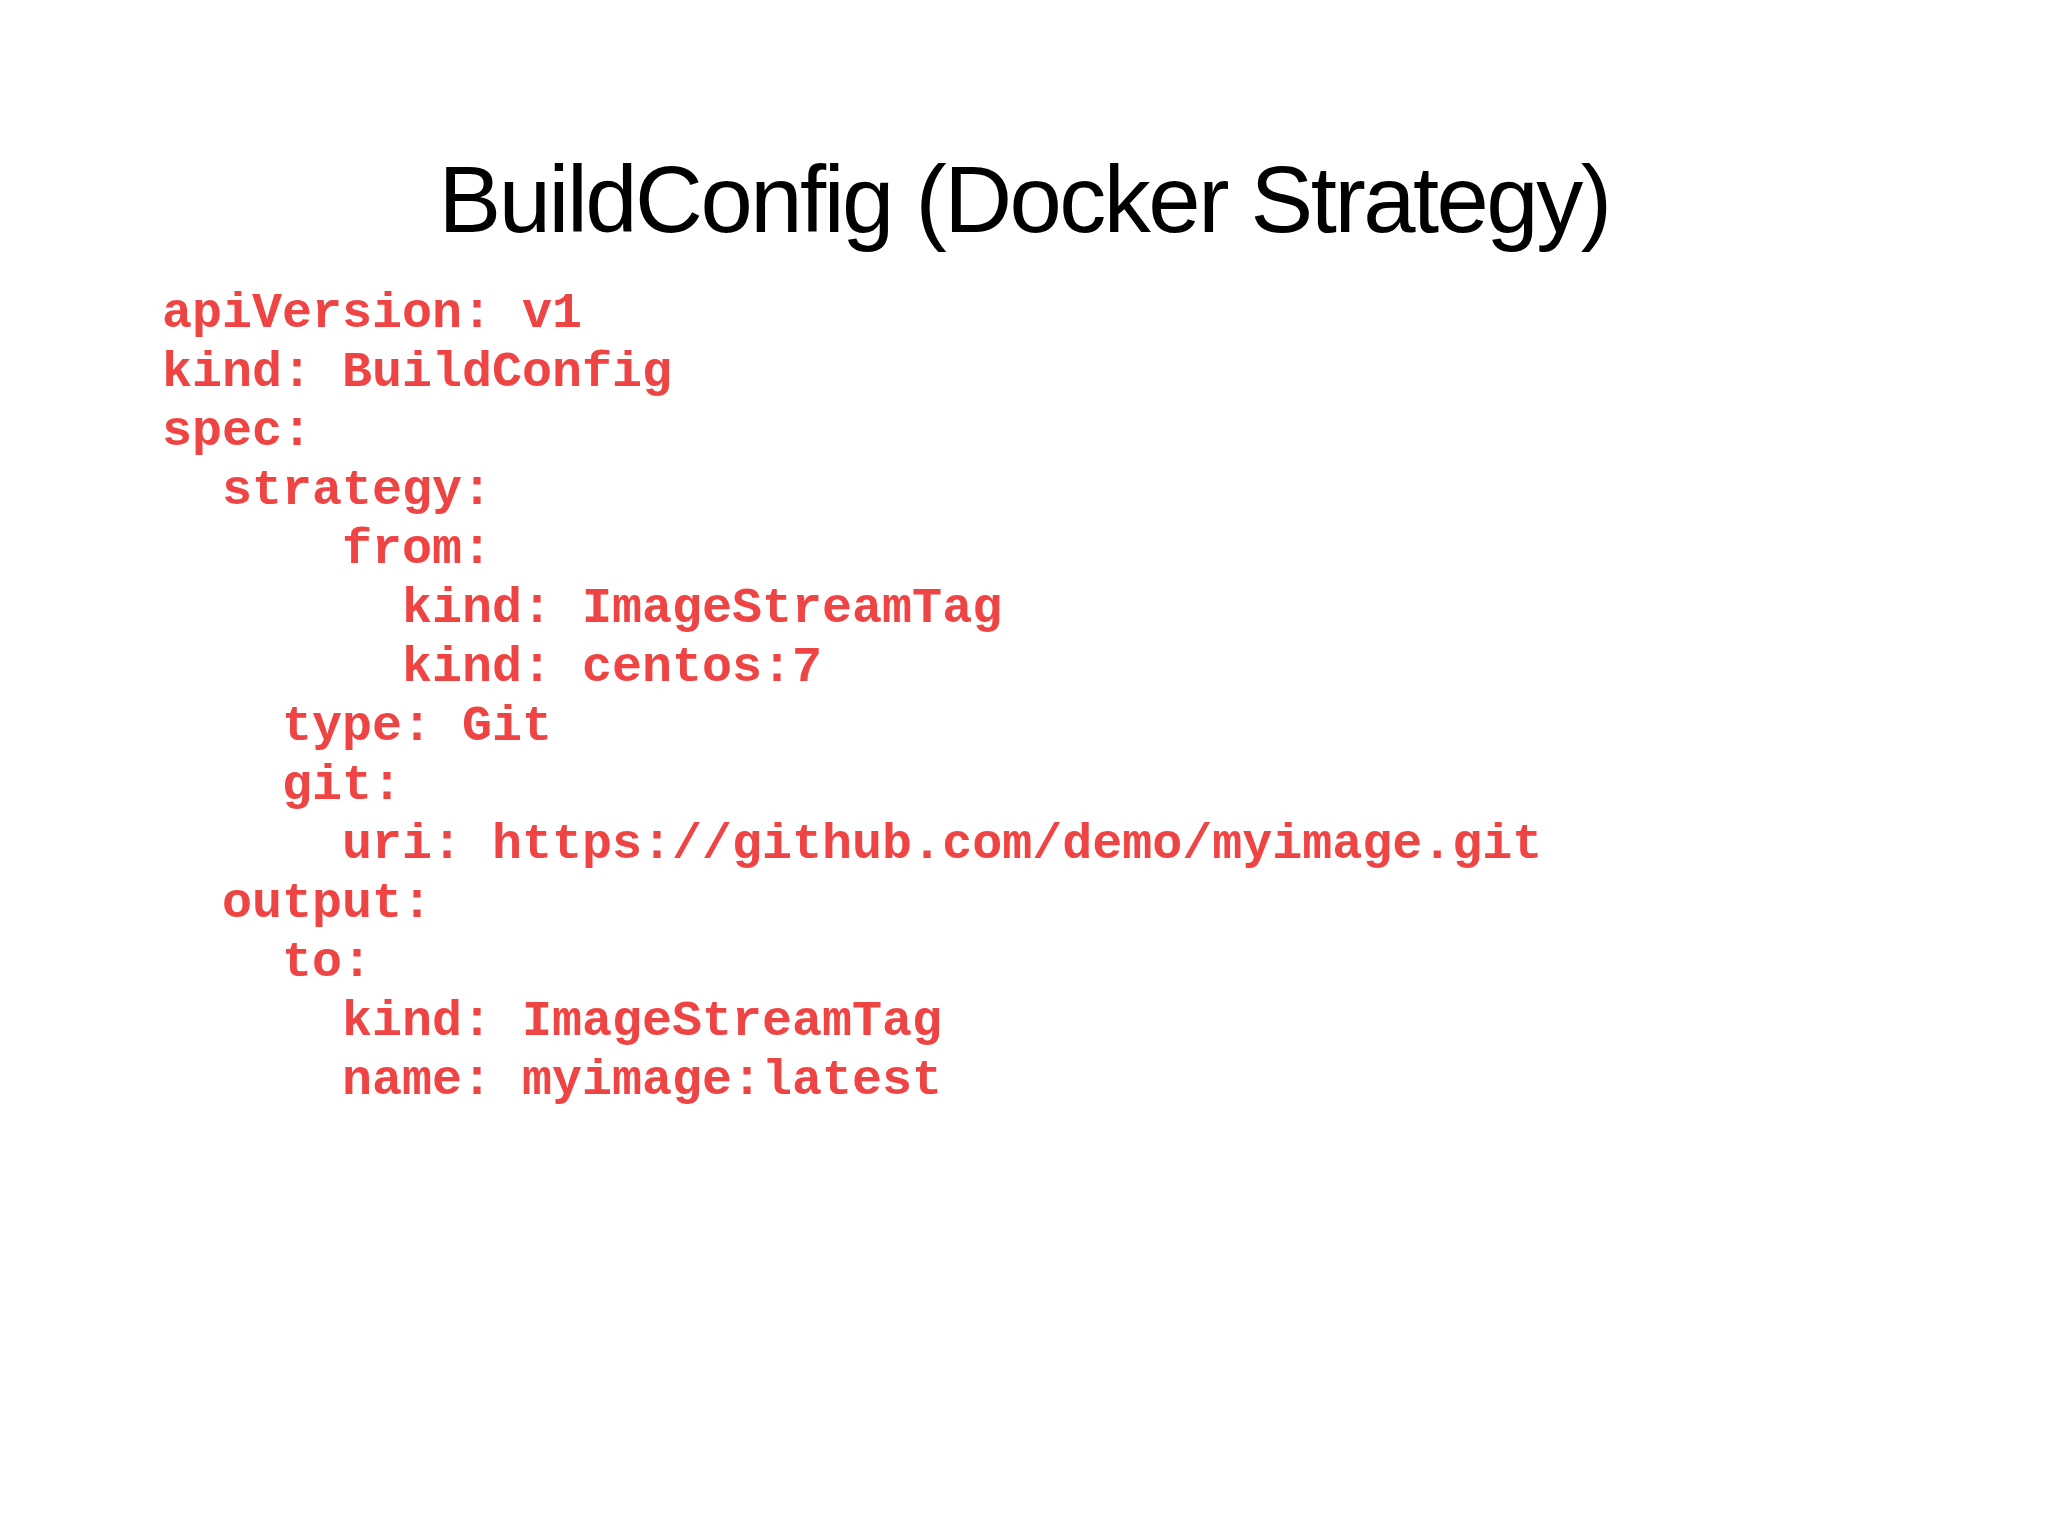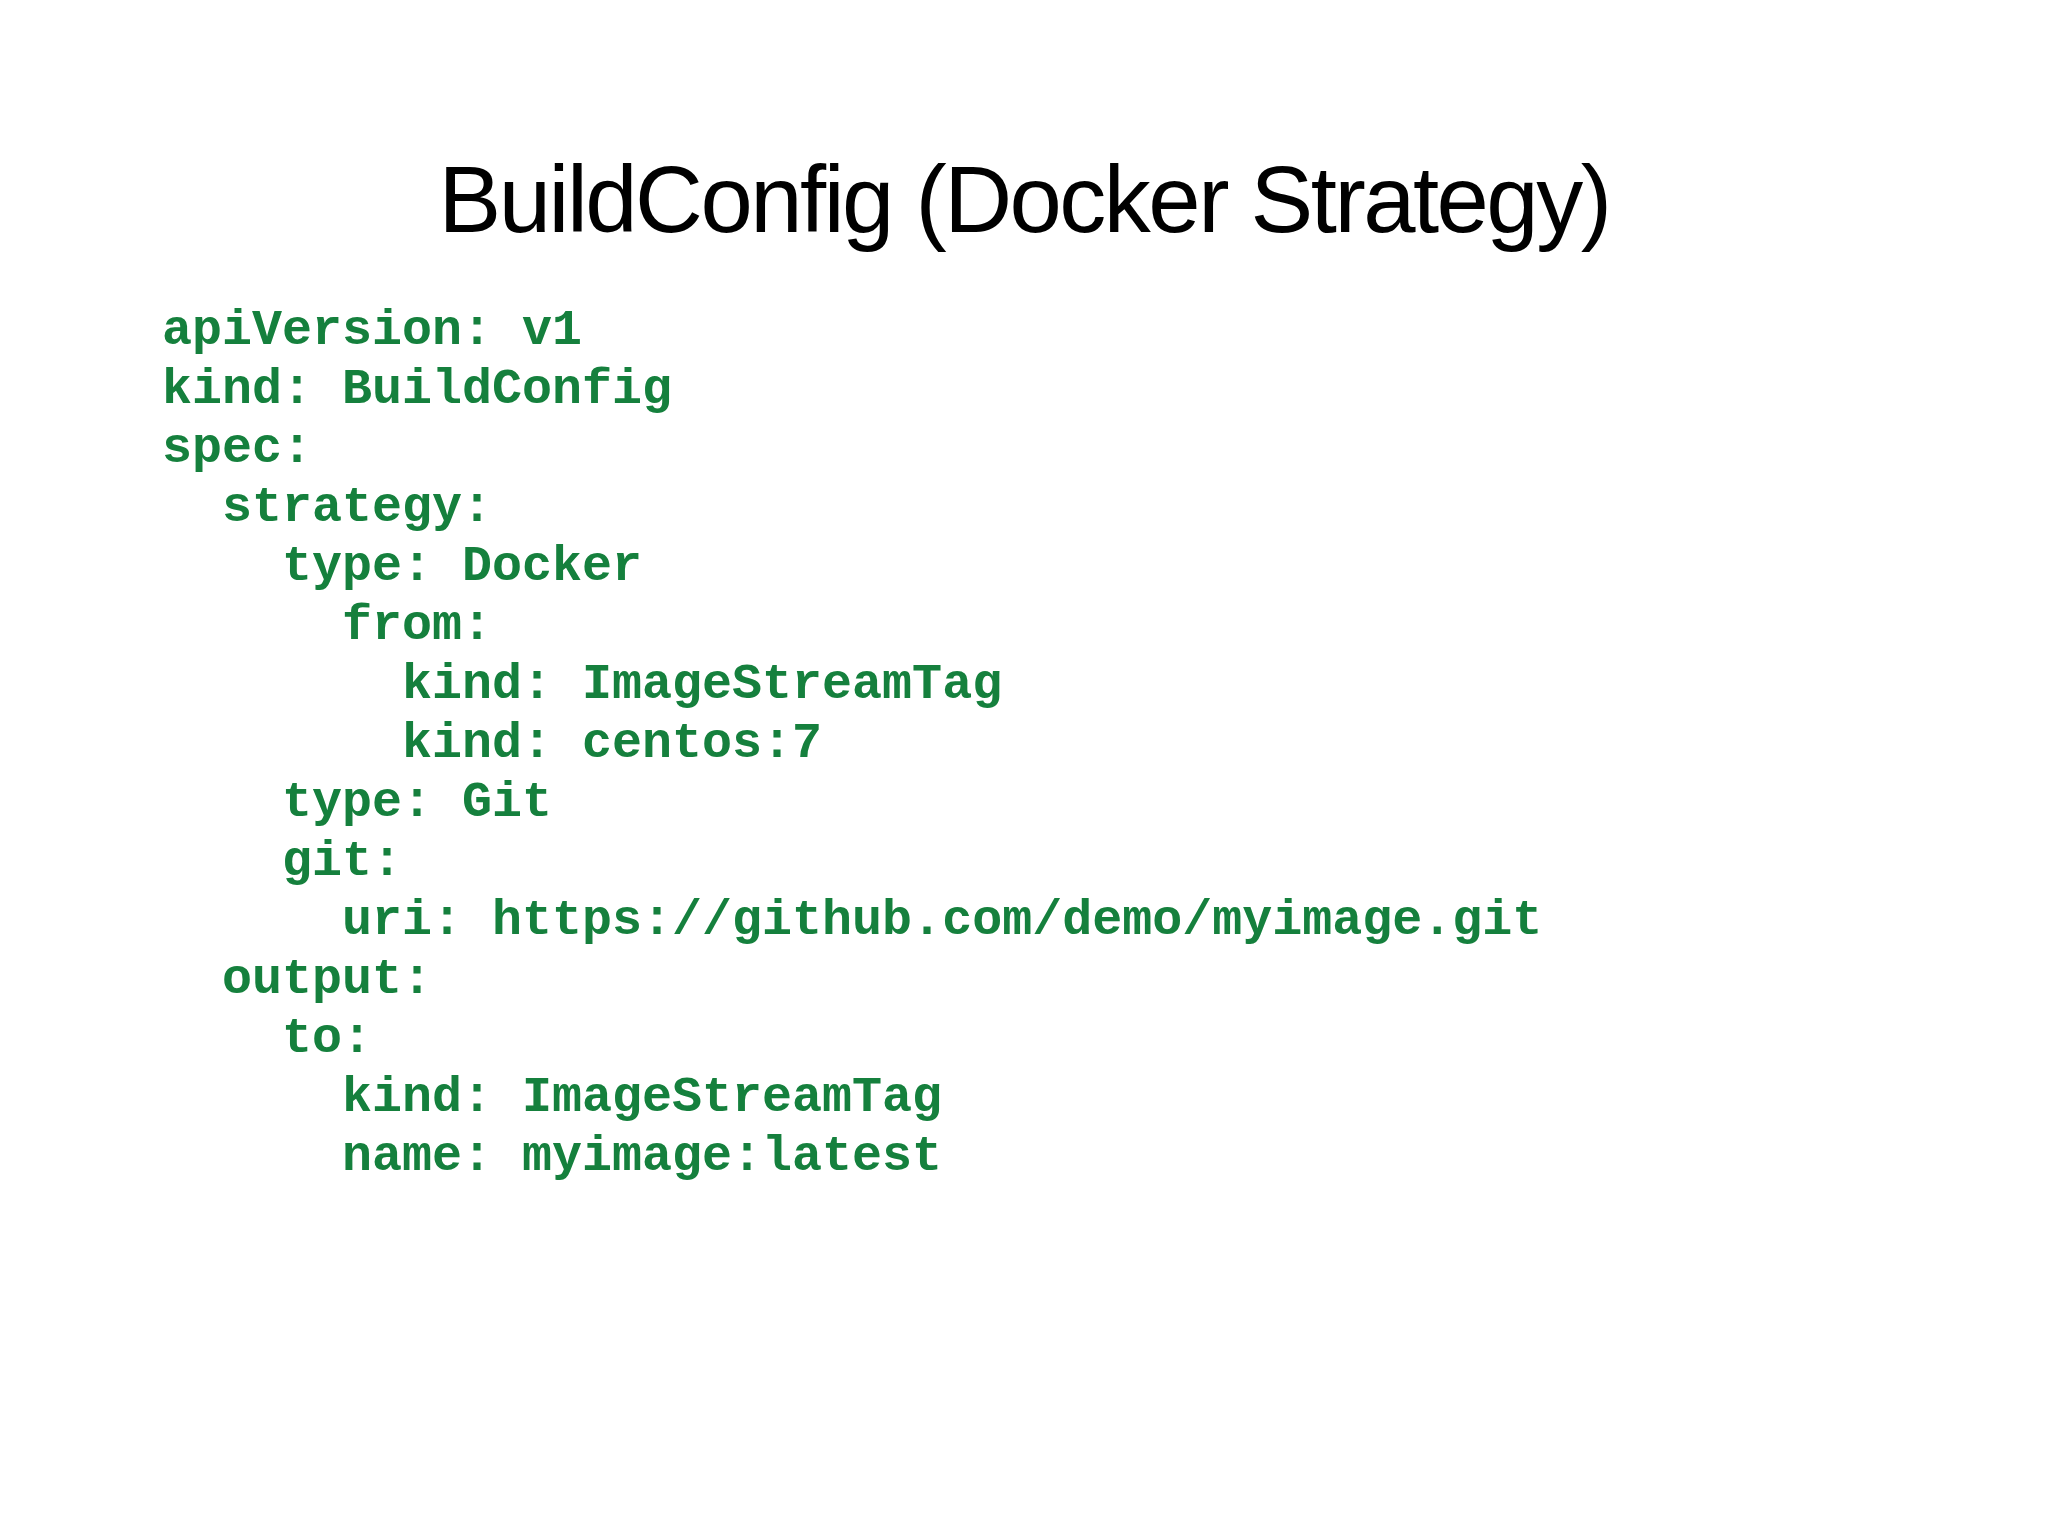--- a/index.html
+++ b/index.html
@@ -25,45 +25,44 @@
     font-weight: 400;
     font-size: 94px;
     line-height: 1.12;
     letter-spacing: -2.5px;
     color: #000000;
     white-space: nowrap;
   }
   .code-block {
     position: absolute;
     left: 162px;
-    top: 301px;
+    top: 284px;
     font-family: "Liberation Mono", "DejaVu Sans Mono", monospace;
     font-weight: bold;
     font-size: 50px;
     line-height: 59px;
-    color: #15803d;
+    color: #ef4444;
   }
   .code-line {
     white-space: pre;
     height: 59px;
   }
 </style>
 </head>
 <body>
 
 <div class="slide">
 
   <h1 class="slide-title">BuildConfig (Docker Strategy)</h1>
 
   <div class="code-block">
     <div class="code-line">apiVersion: v1</div>
     <div class="code-line">kind: BuildConfig</div>
     <div class="code-line">spec:</div>
     <div class="code-line">  strategy:</div>
-    <div class="code-line">    type: Docker</div>
     <div class="code-line">      from:</div>
     <div class="code-line">        kind: ImageStreamTag</div>
     <div class="code-line">        kind: centos:7</div>
     <div class="code-line">    type: Git</div>
     <div class="code-line">    git:</div>
     <div class="code-line">      uri: https://github.com/demo/myimage.git</div>
     <div class="code-line">  output:</div>
     <div class="code-line">    to:</div>
     <div class="code-line">      kind: ImageStreamTag</div>
     <div class="code-line">      name: myimage:latest</div>

